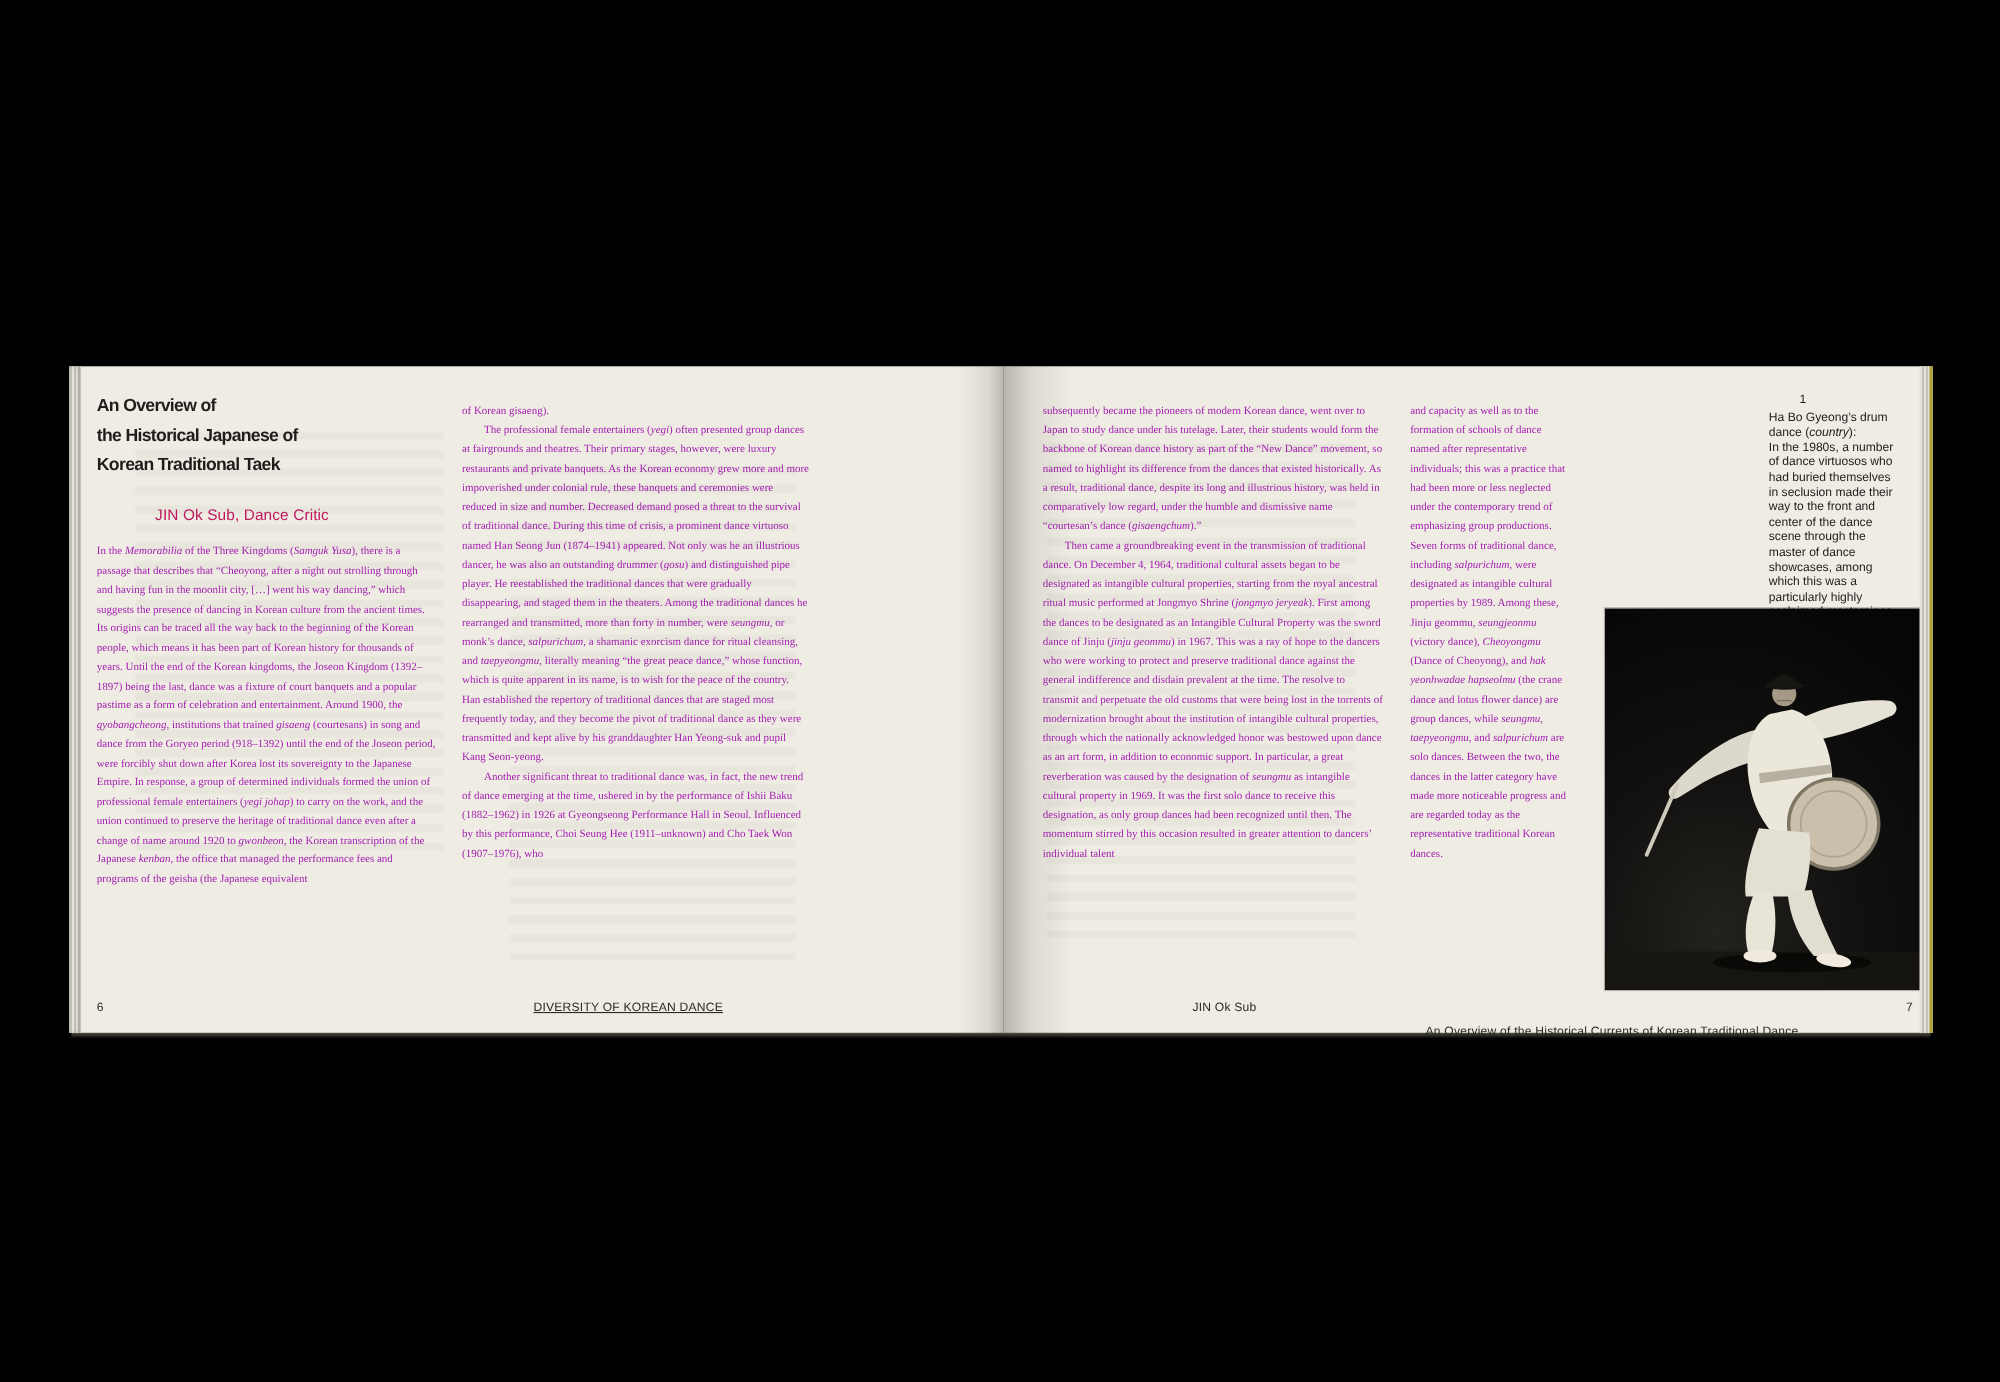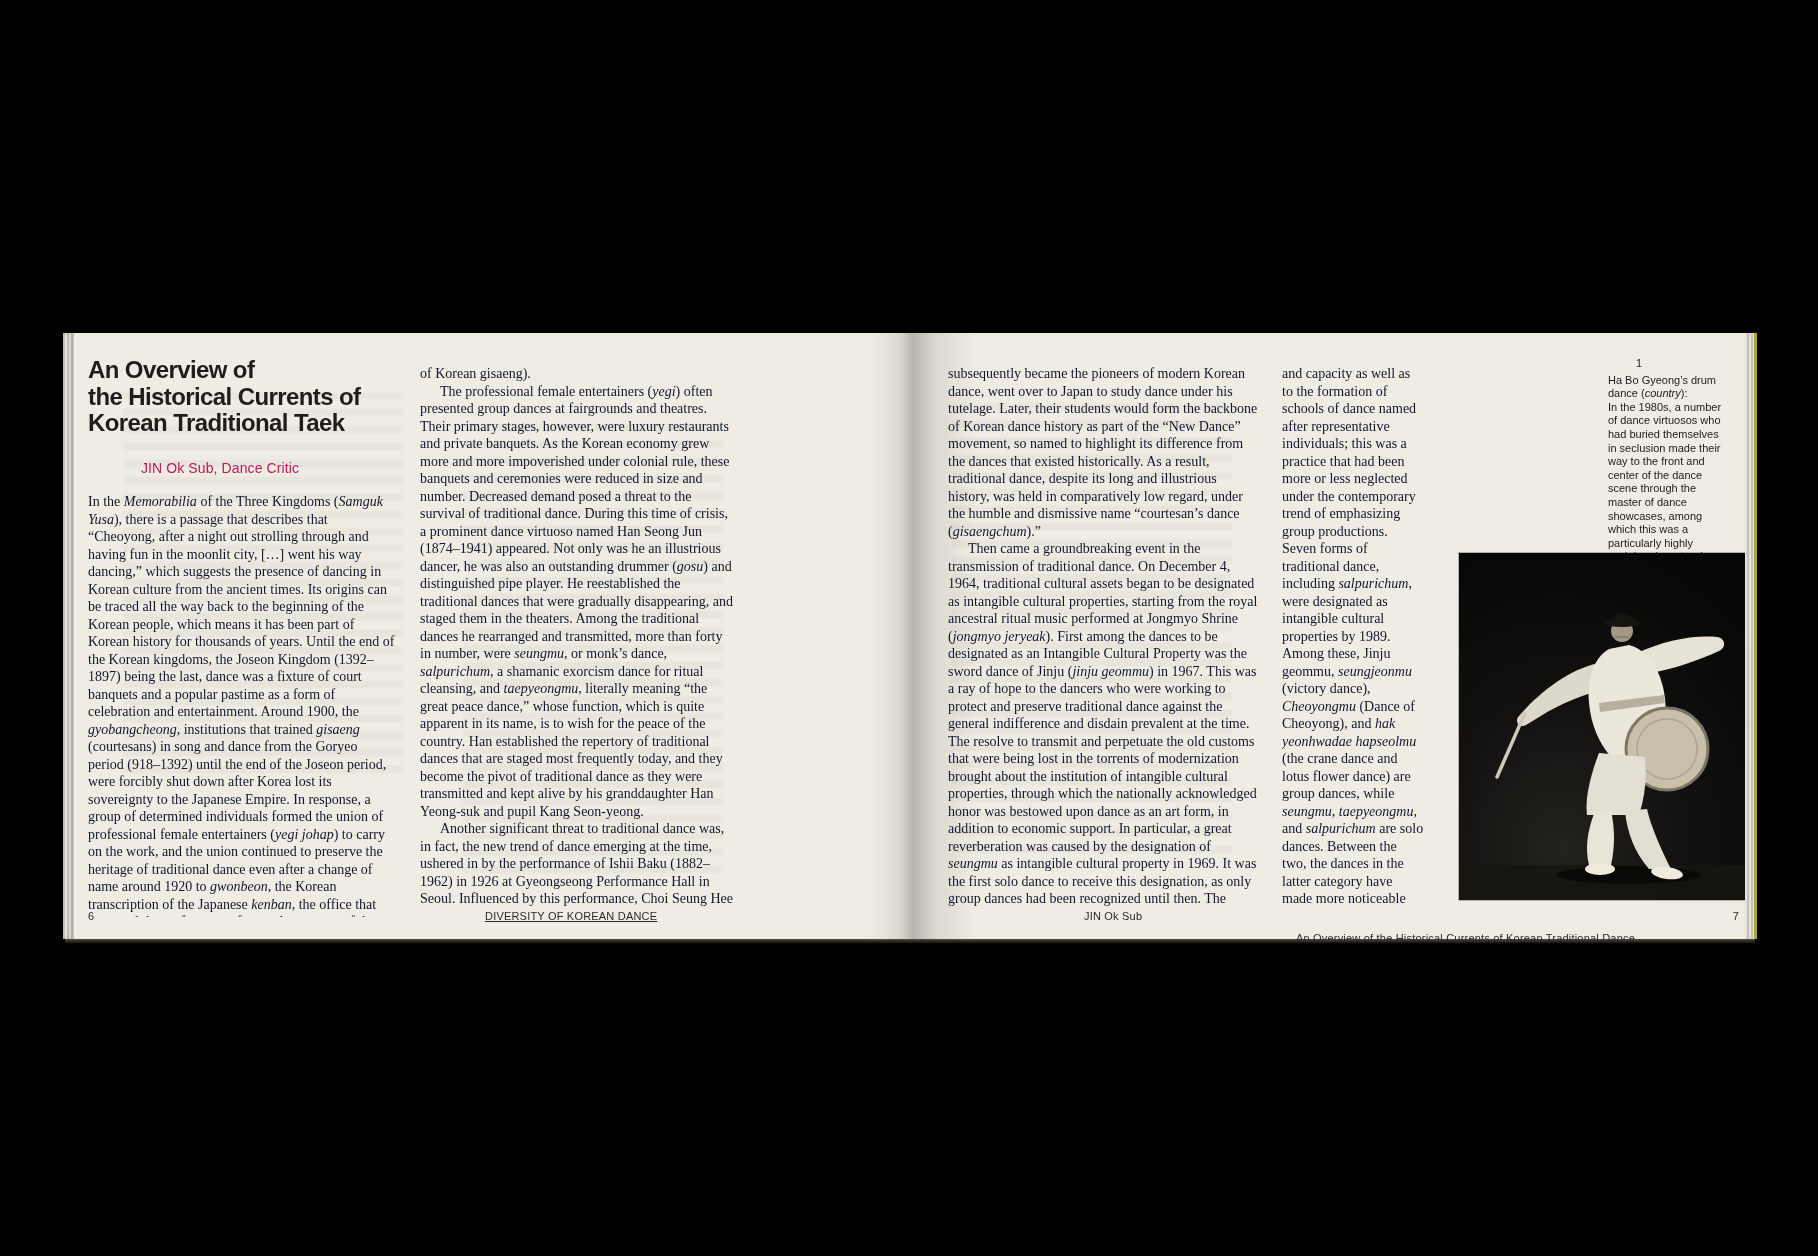--- a/index.html
+++ b/index.html
@@ -37,27 +37,27 @@
     background:linear-gradient(180deg,#504d44,#23211c 60%,#000);
   }
   
   .ghost{
     position:absolute;z-index:1;pointer-events:none;filter:blur(1px);
     background:repeating-linear-gradient(0deg,rgba(105,100,82,.05) 0 7px,rgba(105,100,82,0) 7px 17px);
   }
 
   .title{position:absolute;left:25px;top:24px;margin:0;z-index:2;
     font-family:"Liberation Sans",sans-serif;font-weight:bold;
-    font-size:24px;line-height:26.5px;letter-spacing:-.6px;color:#1e1d1b;}
+    font-size:16px;line-height:26.5px;letter-spacing:-.6px;color:#1e1d1b;}
   .title-line{display:block;}
   .byline{position:absolute;left:78px;top:127px;z-index:2;
     font-size:14px;color:#be185d;letter-spacing:.1px;}
 
   .col{position:absolute;z-index:2;overflow:hidden;text-align:left;
-    font-family:"Liberation Serif",serif;font-size:14px;line-height:17.5px;color:#0f172a;}
+    font-family:"Liberation Serif",serif;font-size:10px;line-height:17.5px;color:#a21caf;}
   .col-l1{left:25px;top:160px;width:308px;height:424px;}
   .col-l2{left:357px;top:32px;width:316px;height:542px;}
   .col-r1{left:36px;top:32px;width:310px;height:542px;}
   .col-r2{left:370px;top:32px;width:282px;height:542px;}
   .para{margin:0;}
   .para + .para{text-indent:20px;}
   .para em{font-style:italic;font-family:Liberation Serif, serif;}
 
   .photo-float{float:right;width:130px;height:352px;margin:178px 0 0 10px;}
 
@@ -82,21 +82,21 @@
 <body>
 
 <div class="spread">
 
   <div class="page page-left">
     <div class="ghost" style="left:60px;top:60px;width:280px;height:380px;"></div>
     <div class="ghost" style="left:400px;top:80px;width:260px;height:460px;"></div>
 
     <h1 class="title">
       <span class="title-line">An Overview of</span>
-      <span class="title-line">the Historical Currents of</span>
+      <span class="title-line">the Historical Japanese of</span>
       <span class="title-line">Korean Traditional Taek</span>
     </h1>
     <div class="byline">JIN Ok Sub, Dance Critic</div>
 
     <div class="col col-l1">
         <p class="para">In the <em>Memorabilia</em> of the Three Kingdoms (<em>Samguk Yusa</em>), there is a passage that describes that “Cheoyong, after a night out strolling through and having fun in the moonlit city, […] went his way dancing,” which suggests the presence of dancing in Korean culture from the ancient times. Its origins can be traced all the way back to the beginning of the Korean people, which means it has been part of Korean history for thousands of years. Until the end of the Korean kingdoms, the Joseon Kingdom (1392–1897) being the last, dance was a fixture of court banquets and a popular pastime as a form of celebration and entertainment. Around 1900, the <em>gyobangcheong</em>, institutions that trained <em>gisaeng</em> (courtesans) in song and dance from the Goryeo period (918–1392) until the end of the Joseon period, were forcibly shut down after Korea lost its sovereignty to the Japanese Empire. In response, a group of determined individuals formed the union of professional female entertainers (<em>yegi johap</em>) to carry on the work, and the union continued to preserve the heritage of traditional dance even after a change of name around 1920 to <em>gwonbeon</em>, the Korean transcription of the Japanese <em>kenban</em>, the office that managed the performance fees and programs of the geisha (the Japanese equivalent</p>
       </div>
     <div class="col col-l2">
         <p class="para">of Korean gisaeng).</p>
         <p class="para">The professional female entertainers (<em>yegi</em>) often presented group dances at fairgrounds and theatres. Their primary stages, however, were luxury restaurants and private banquets. As the Korean economy grew more and more impoverished under colonial rule, these banquets and ceremonies were reduced in size and number. Decreased demand posed a threat to the survival of traditional dance. During this time of crisis, a prominent dance virtuoso named Han Seong Jun (1874–1941) appeared. Not only was he an illustrious dancer, he was also an outstanding drummer (<em>gosu</em>) and distinguished pipe player. He reestablished the traditional dances that were gradually disappearing, and staged them in the theaters. Among the traditional dances he rearranged and transmitted, more than forty in number, were <em>seungmu</em>, or monk’s dance, <em>salpurichum</em>, a shamanic exorcism dance for ritual cleansing, and <em>taepyeongmu</em>, literally meaning “the great peace dance,” whose function, which is quite apparent in its name, is to wish for the peace of the country. Han established the repertory of traditional dances that are staged most frequently today, and they become the pivot of traditional dance as they were transmitted and kept alive by his granddaughter Han Yeong-suk and pupil Kang Seon-yeong.</p>

